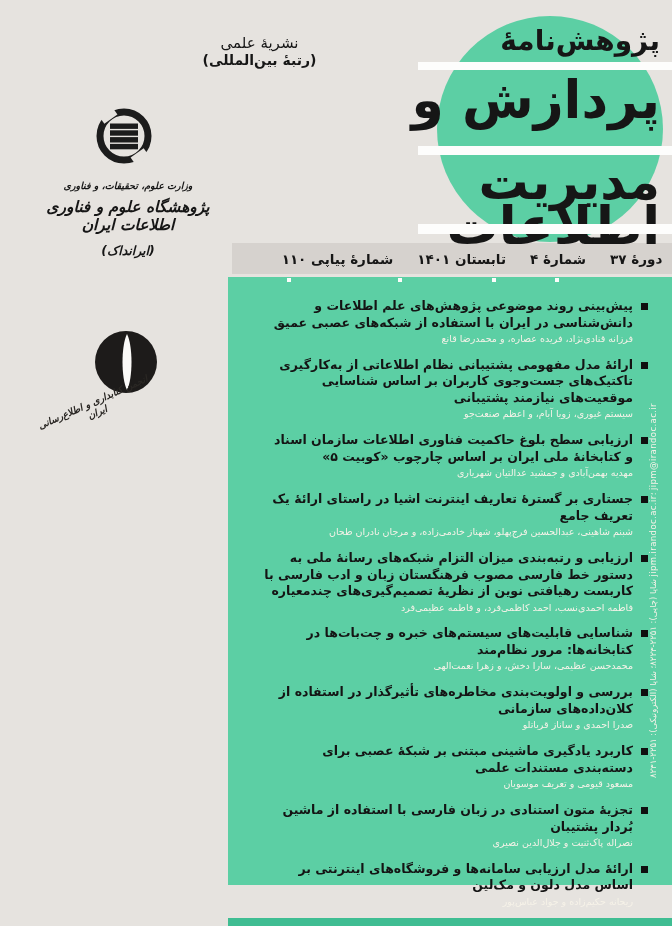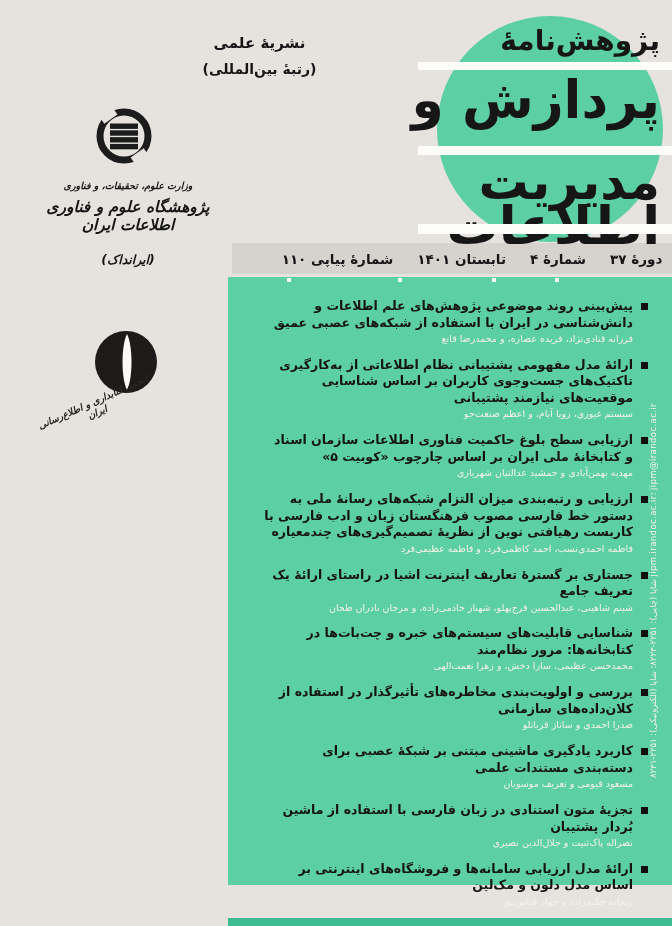--- a/index.html
+++ b/index.html
@@ -23,28 +23,28 @@
   .hero-l1{top:22px;font-size:28px;line-height:38px;}
   .hero-l2{top:64px;font-size:52px;line-height:72px;}
   .hero-l3{top:150px;font-size:50px;line-height:64px;}
   .hero-l4{top:190px;font-size:52px;line-height:72px;}
   .stripe{position:absolute;left:418px;width:254px;background:#fdfdfc;z-index:3;}
   .stripe-1{top:62px;height:8px;}
   .stripe-2{top:146px;height:9px;}
   .stripe-3{top:224px;height:10px;}
   
   .type-label{position:absolute;left:182px;top:34px;width:155px;text-align:center;z-index:4;}
-  .type-label .t1{font-size:15px;font-weight:bold;text-align:center;}
-  .type-label .t2{font-size:14px;font-weight:bold;margin-top:9px;}
+  .type-label .t1{font-size:15px;font-weight:normal;text-align:center;}
+  .type-label .t2{font-size:14px;font-weight:bold;}
   
   .ministry-logo{position:absolute;left:96px;top:108px;width:56px;height:56px;}
   .pub-block{position:absolute;left:18px;top:180px;width:220px;text-align:center;}
   .pub-ministry{font-size:9.5px;font-weight:bold;font-style:italic;}
   .pub-institute{font-size:15.5px;font-weight:bold;font-style:italic;margin-top:7px;}
-  .pub-short{font-size:12.5px;font-weight:bold;font-style:italic;margin-top:18px;}
+  .pub-short{font-size:12.5px;font-weight:bold;font-style:italic;margin-top:9px;}
   
   .issue-bar{
     position:absolute;left:232px;top:243px;width:440px;height:31px;background:var(--band);
     display:flex;flex-direction:row;align-items:center;justify-content:center;gap:24px;
     direction:rtl;font-size:13.5px;font-weight:bold;padding-left:40px;
   }
   
   .green-panel{position:absolute;left:228px;top:277px;width:444px;height:608px;background:var(--green);}
   .tick{position:absolute;top:1px;width:4px;height:4px;background:#fdfdfc;}
   .articles{
@@ -142,34 +142,34 @@
       <div class="article">
         <span class="bullet"></span>
         <div>
             <div class="title">ارزیابی سطح بلوغ حاکمیت فناوری اطلاعات سازمان اسناد و کتابخانهٔ ملی ایران بر اساس چارچوب «کوبیت ۵»</div>
              <div class="authors">مهدیه بهمن‌آبادی و جمشید عدالتیان شهریاری</div>
           </div>
       </div>
       <div class="article">
         <span class="bullet"></span>
         <div>
+            <div class="title">جستاری بر گسترهٔ تعاریف اینترنت اشیا در راستای ارائهٔ یک تعریف جامع</div>
+             <div class="authors">شبنم شاهینی، عبدالحسین فرج‌پهلو، شهناز خادمی‌زاده، و مرجان نادران طحان</div>
+          </div>
+      </div>
+      <div class="article">
+        <span class="bullet"></span>
+        <div>
             <div class="title">ارزیابی و رتبه‌بندی میزان التزام شبکه‌های رسانهٔ ملی به دستور خط فارسی مصوب فرهنگستان زبان و ادب فارسی با کاربست رهیافتی نوین از نظریهٔ تصمیم‌گیری‌های چندمعیاره</div>
              <div class="authors">فاطمه احمدی‌نسب، احمد کاظمی‌فرد، و فاطمه عظیمی‌فرد</div>
           </div>
       </div>
       <div class="article">
         <span class="bullet"></span>
         <div>
-            <div class="title">جستاری بر گسترهٔ تعاریف اینترنت اشیا در راستای ارائهٔ یک تعریف جامع</div>
-             <div class="authors">شبنم شاهینی، عبدالحسین فرج‌پهلو، شهناز خادمی‌زاده، و مرجان نادران طحان</div>
-          </div>
-      </div>
-      <div class="article">
-        <span class="bullet"></span>
-        <div>
             <div class="title">شناسایی قابلیت‌های سیستم‌های خبره و چت‌بات‌ها در کتابخانه‌ها: مرور نظام‌مند</div>
              <div class="authors">محمدحسن عظیمی، سارا دخش، و زهرا نعمت‌الهی</div>
           </div>
       </div>
       <div class="article">
         <span class="bullet"></span>
         <div>
             <div class="title">بررسی و اولویت‌بندی مخاطره‌های تأثیرگذار در استفاده از کلان‌داده‌های سازمانی</div>
              <div class="authors">صدرا احمدی و ساناز قرباتلو</div>
           </div>

